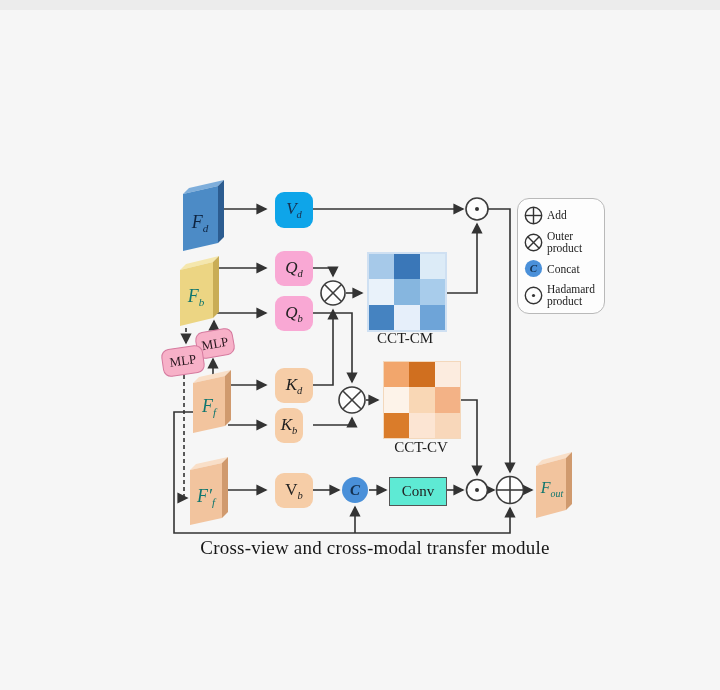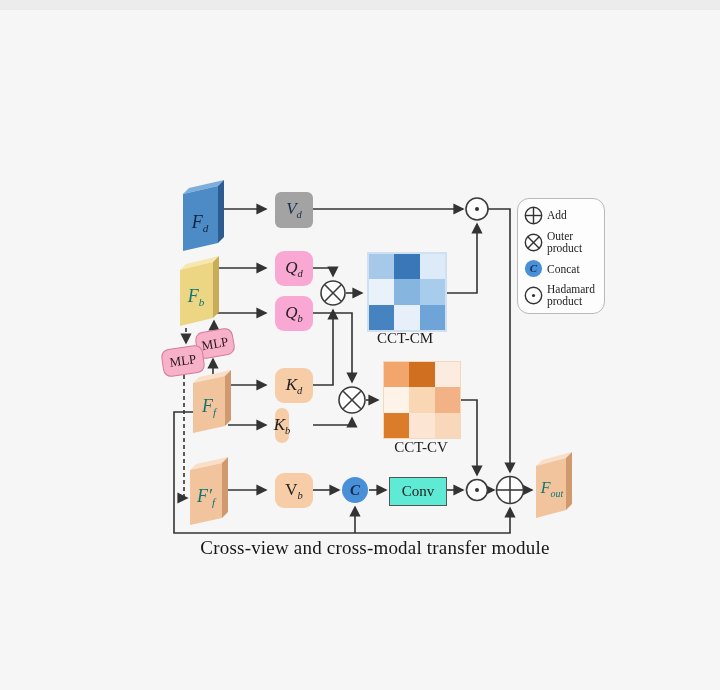--- a/index.html
+++ b/index.html
@@ -11,21 +11,21 @@
   .topstrip{position:absolute;left:0;top:0;width:720px;height:10px;background:#ececec;}
   .stage{position:absolute;left:0;top:0;width:720px;height:690px;}
   svg.diagram{position:absolute;left:0;top:0;}
 
   
   .box{
     position:absolute;border-radius:9px;display:flex;align-items:center;justify-content:center;
     font-style:italic;font-size:17px;color:#222;
   }
   .box sub,.mlabel sub{font-size:0.62em;font-style:italic;}
-  .box.blue{background:#a3a3a3;color:#17304f;border-radius:6px;}
+  .box.blue{background:#0ea5e9;color:#17304f;}
   .box.yellow{background:#f9a8d4;}
   .box.peach{background:#f6cda7;}
   .box.conv{background:#5eead4;border:1.6px solid #555;border-radius:0;font-style:normal;font-size:15px;color:#222;}
 
   
   .mlabel{
     position:absolute;transform:translate(-50%,-50%);
     font-style:italic;font-size:18px;color:#0f766e;white-space:nowrap;
   }
   .mlabel.onblue{color:#0e2440;}
@@ -176,21 +176,21 @@
   </div>
   <div class="box yellow" style="left:275px;top:251px;width:38px;height:35px;">
     <span><i>Q</i><sub>d</sub></span>
   </div>
   <div class="box yellow" style="left:275px;top:296px;width:38px;height:35px;">
     <span><i>Q</i><sub>b</sub></span>
   </div>
   <div class="box peach" style="left:275px;top:368px;width:38px;height:35px;">
     <span><i>K</i><sub>d</sub></span>
   </div>
-  <div class="box peach" style="left:275px;top:408px;width:14px;height:35px;">
+  <div class="box peach" style="left:275px;top:408px;width:28px;height:35px;">
     <span><i>K</i><sub>b</sub></span>
   </div>
   <div class="box peach" style="left:275px;top:473px;width:38px;height:35px;font-style:normal;">
     <span><span>V</span><sub>b</sub></span>
   </div>
   <div class="box conv" style="left:389px;top:477px;width:56px;height:27px;">
     <span>Conv</span>
   </div>
 
   <div class="concat-circle" style="left:342px;top:477px;">

